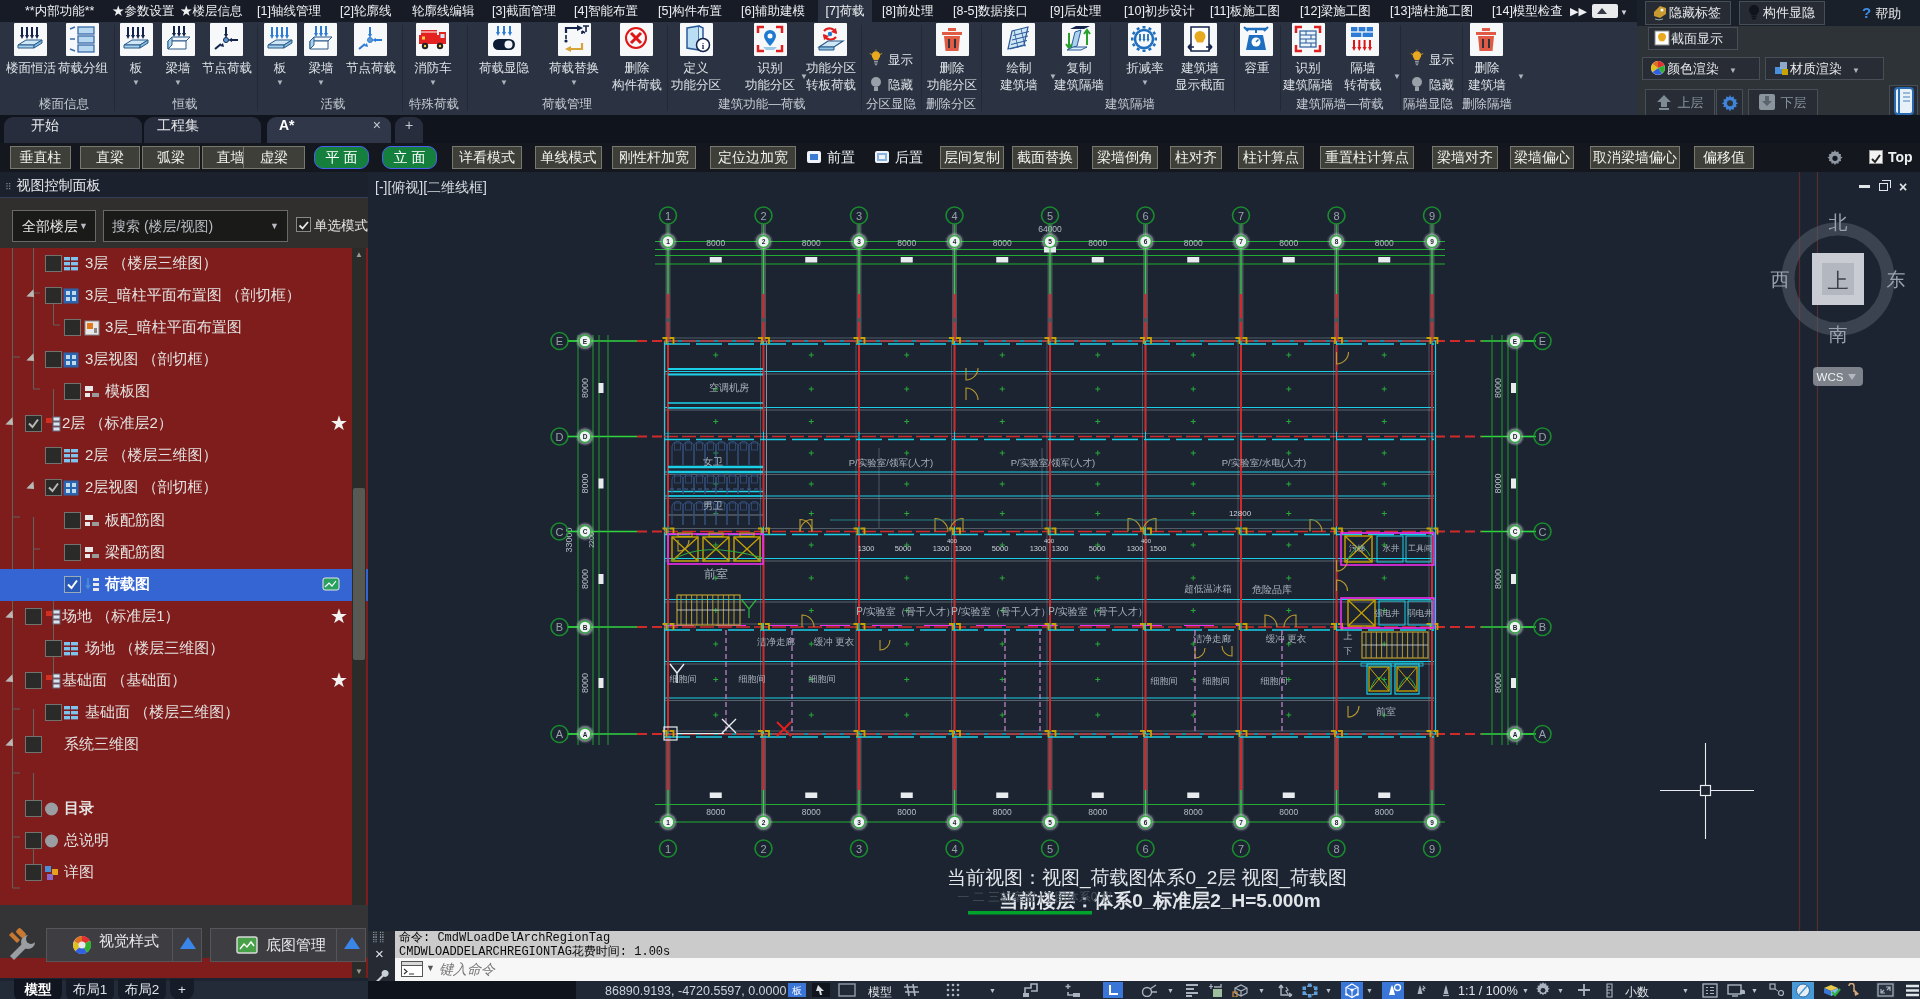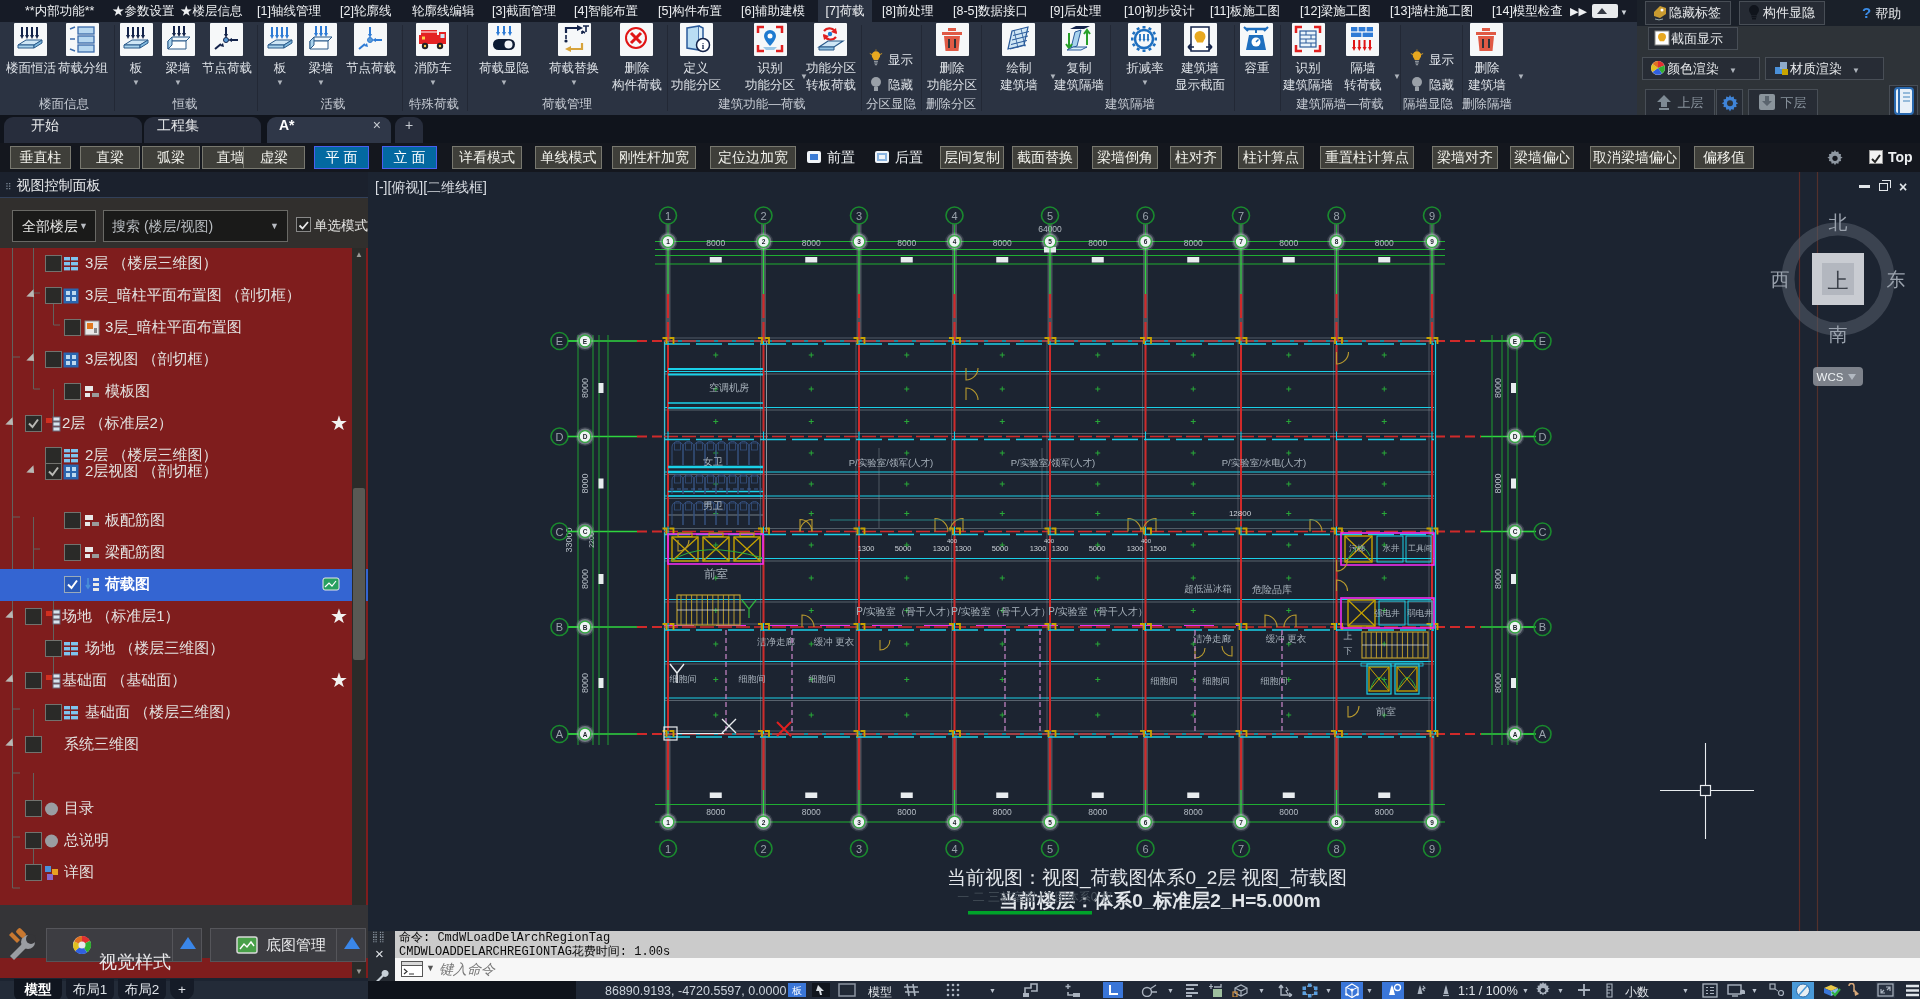--- a/index.html
+++ b/index.html
@@ -11,21 +11,21 @@
 .rsep{position:absolute;top:3px;width:1px;height:86px;background:#222835;}
 .ricon{position:absolute;top:1px;width:33px;height:33px;background:#f6f8f9;border-radius:1px;}
 .rlab{position:absolute;color:#dfe3e8;font-size:12.5px;white-space:nowrap;text-align:center;}
 .rgrp{position:absolute;top:74px;color:#c7ccd4;font-size:12.5px;white-space:nowrap;text-align:center;}
 .rdrop{position:absolute;color:#aeb4bc;font-size:8px;}
 .trbtn{position:absolute;background:#272c35;border:1px solid #484e56;color:#e8eaec;font-size:13px;white-space:nowrap;}
 #doctabs{left:0;top:115px;width:1920px;height:28px;background:#10141c;}
 .dtab{position:absolute;top:2px;height:26px;border-radius:9px 9px 0 0;background:#272d3c;color:#e6e8ea;font-size:14px;}
 #toolbar{left:0;top:143px;width:1920px;height:29px;background:#14171e;}
 .tbtn{position:absolute;top:3px;height:23px;line-height:21px;background:#3f3f3a;border:1px solid #78786f;color:#f2f2ec;font-size:14px;text-align:center;white-space:nowrap;}
-.tbtn.blue{background:#0369a1;border-color:#4a60f0;color:#fff;}
+.tbtn.blue{background:#15803d;border-color:#4a60f0;color:#fff;border-radius:9px;}
 .tlab{position:absolute;top:3px;height:23px;line-height:23px;color:#eef0f2;font-size:14px;white-space:nowrap;}
 #lpanel{left:0;top:172px;width:368px;height:786px;background:#312f2d;}
 #lptitle{position:absolute;left:0;top:0;width:368px;height:26px;background:#1b212d;border-bottom:1px solid #324059;color:#e8eaec;font-size:14px;line-height:26px;}
 .lpdrop{position:absolute;top:38px;height:32px;background:#1a1a19;border:1px solid #696965;color:#e4e4e2;font-size:14px;line-height:30px;}
 #ltree{position:absolute;left:0;top:76px;width:368px;height:730px;background:#7f1d1d;overflow:hidden;}
 .trow{position:absolute;left:0;width:368px;height:32px;}
 .trow .txt{position:absolute;top:6px;font-size:15px;color:#e2e2e0;white-space:nowrap;}
 .cb{position:absolute;top:7px;width:17px;height:17px;border:1px solid #72726e;background:#2a2a28;}
 .star{position:absolute;top:3px;font-size:20px;color:#f2f2f0;}
 #canvas{left:368px;top:172px;width:1552px;height:759px;background:#1c2431;}
@@ -591,21 +591,21 @@
           <span class="abs" style="left:62px;top:7px"><svg style="" width="18" height="18" viewBox="0 0 18 18">
               <rect x="2" y="2" width="6" height="3.4" fill="#7ec3ee"></rect>
               <rect x="9" y="2" width="7" height="3.4" fill="#7ec3ee"></rect>
               <rect x="2" y="7" width="6" height="3.4" fill="#7ec3ee"></rect>
               <rect x="9" y="7" width="7" height="3.4" fill="#7ec3ee"></rect>
               <rect x="2" y="12" width="6" height="3.4" fill="#7ec3ee"></rect>
               <rect x="9" y="12" width="7" height="3.4" fill="#7ec3ee"></rect>
             </svg></span>
           <span class="txt" style="left:85px;font-weight:normal;color:#e2e2e0">2层 （楼层三维图）</span>
         </div>
-        <div class="trow" style="top:208px">
+        <div class="trow" style="top:224px">
           <span class="abs" style="left:29px;top:10px;width:0;height:0;border-top:5px solid transparent;border-bottom:5px solid transparent;border-left:6px solid #b8b8b4;transform:rotate(45deg)"></span>
           <span class="cb" style="left:45px"><svg width="15" height="15" viewBox="0 0 15 15">
               <path d="M3 7.5 L6.5 11 L12 3.5" stroke="#b8b8b4" stroke-width="2" fill="none"></path>
             </svg></span>
           <span class="abs" style="left:62px;top:7px"><svg style="" width="18" height="18" viewBox="0 0 18 18">
               <rect x="1.5" y="1.5" width="15" height="15" fill="#2a66b0"></rect>
               <rect x="4" y="4" width="4" height="4" fill="#bcd9f0"></rect>
               <rect x="10" y="4" width="4" height="4" fill="#bcd9f0"></rect>
               <rect x="4" y="10" width="4" height="4" fill="#bcd9f0"></rect>
               <rect x="10" y="10" width="4" height="4" fill="#bcd9f0"></rect>
@@ -697,21 +697,21 @@
         <div class="trow" style="top:481px">
           <span class="abs" style="left:8px;top:10px;width:0;height:0;border-top:5px solid transparent;border-bottom:5px solid transparent;border-left:6px solid #b8b8b4;transform:rotate(45deg)"></span>
           <span class="cb" style="left:25px"></span>
           <span class="txt" style="left:64px;font-weight:normal;color:#e2e2e0">系统三维图</span>
         </div>
         <div class="trow" style="top:545px">
           <span class="cb" style="left:25px"></span>
           <span class="abs" style="left:43px;top:7px"><svg style="" width="18" height="18" viewBox="0 0 18 18">
               <circle cx="8.5" cy="9" r="6.5" fill="#9a9da2"></circle>
             </svg></span>
-          <span class="txt" style="left:64px;font-weight:normal;color:#e2e2e0">目录</span>
+          <span class="txt" style="left:64px;font-weight:bold;color:#e2e2e0">目录</span>
         </div>
         <div class="trow" style="top:577px">
           <span class="cb" style="left:25px"></span>
           <span class="abs" style="left:43px;top:7px"><svg style="" width="18" height="18" viewBox="0 0 18 18">
               <circle cx="8.5" cy="9" r="6.5" fill="#9a9da2"></circle>
             </svg></span>
           <span class="txt" style="left:64px;font-weight:normal;color:#e2e2e0">总说明</span>
         </div>
         <div class="trow" style="top:609px">
           <span class="cb" style="left:25px"></span>
@@ -738,21 +738,21 @@
       <div class="abs" style="left:46px;top:756px;width:156px;height:34px;background:#3d3d42;border:1px solid #55555a">
         <span class="abs" style="left:25px;top:6px"><svg style="" width="20" height="20" viewBox="0 0 20 20">
             <circle cx="10" cy="10" r="9" fill="#e8e8e8"></circle>
             <path d="M10 1 A9 9 0 0 1 18.1 5.8 L10 10 Z" fill="#e03030"></path>
             <path d="M18.1 5.8 A9 9 0 0 1 15.1 17.4 L10 10 Z" fill="#30b030"></path>
             <path d="M15.1 17.4 A9 9 0 0 1 3.1 16 L10 10 Z" fill="#3060e0"></path>
             <path d="M3.1 16 A9 9 0 0 1 2.2 6.5 L10 10 Z" fill="#e0c020"></path>
             <path d="M2.2 6.5 A9 9 0 0 1 10 1 L10 10 Z" fill="#e07020"></path>
             <circle cx="10" cy="10" r="3.5" fill="#e8e8e8"></circle>
           </svg></span>
-        <span class="abs" style="left:52px;top:21px;font-size:18px;color:#e8e8ea">视觉样式</span>
+        <span class="abs" style="left:52px;top:3px;font-size:15px;color:#e8e8ea">视觉样式</span>
         <span class="abs" style="left:125px;top:0;width:1px;height:32px;background:#55555a"></span>
         <span class="abs" style="left:133px;top:8px;width:0;height:0;border-left:8px solid transparent;border-right:8px solid transparent;border-bottom:12px solid #3a86e8"></span>
       </div>
       <div class="abs" style="left:210px;top:756px;width:156px;height:34px;background:#3d3d42;border:1px solid #55555a">
         <span class="abs" style="left:25px;top:7px"><svg style="" width="22" height="18" viewBox="0 0 22 18">
             <rect x="1" y="1" width="20" height="16" rx="2" fill="#48a048" stroke="#d8d8d8" stroke-width="1.5"></rect>
             <path d="M4 13 l4 -5 3 3 4 -5 3 4" stroke="#fff" stroke-width="1.4" fill="none"></path>
           </svg></span>
         <span class="abs" style="left:55px;top:7px;font-size:15px;color:#e8e8ea">底图管理</span>
         <span class="abs" style="left:125px;top:0;width:1px;height:32px;background:#55555a"></span>

